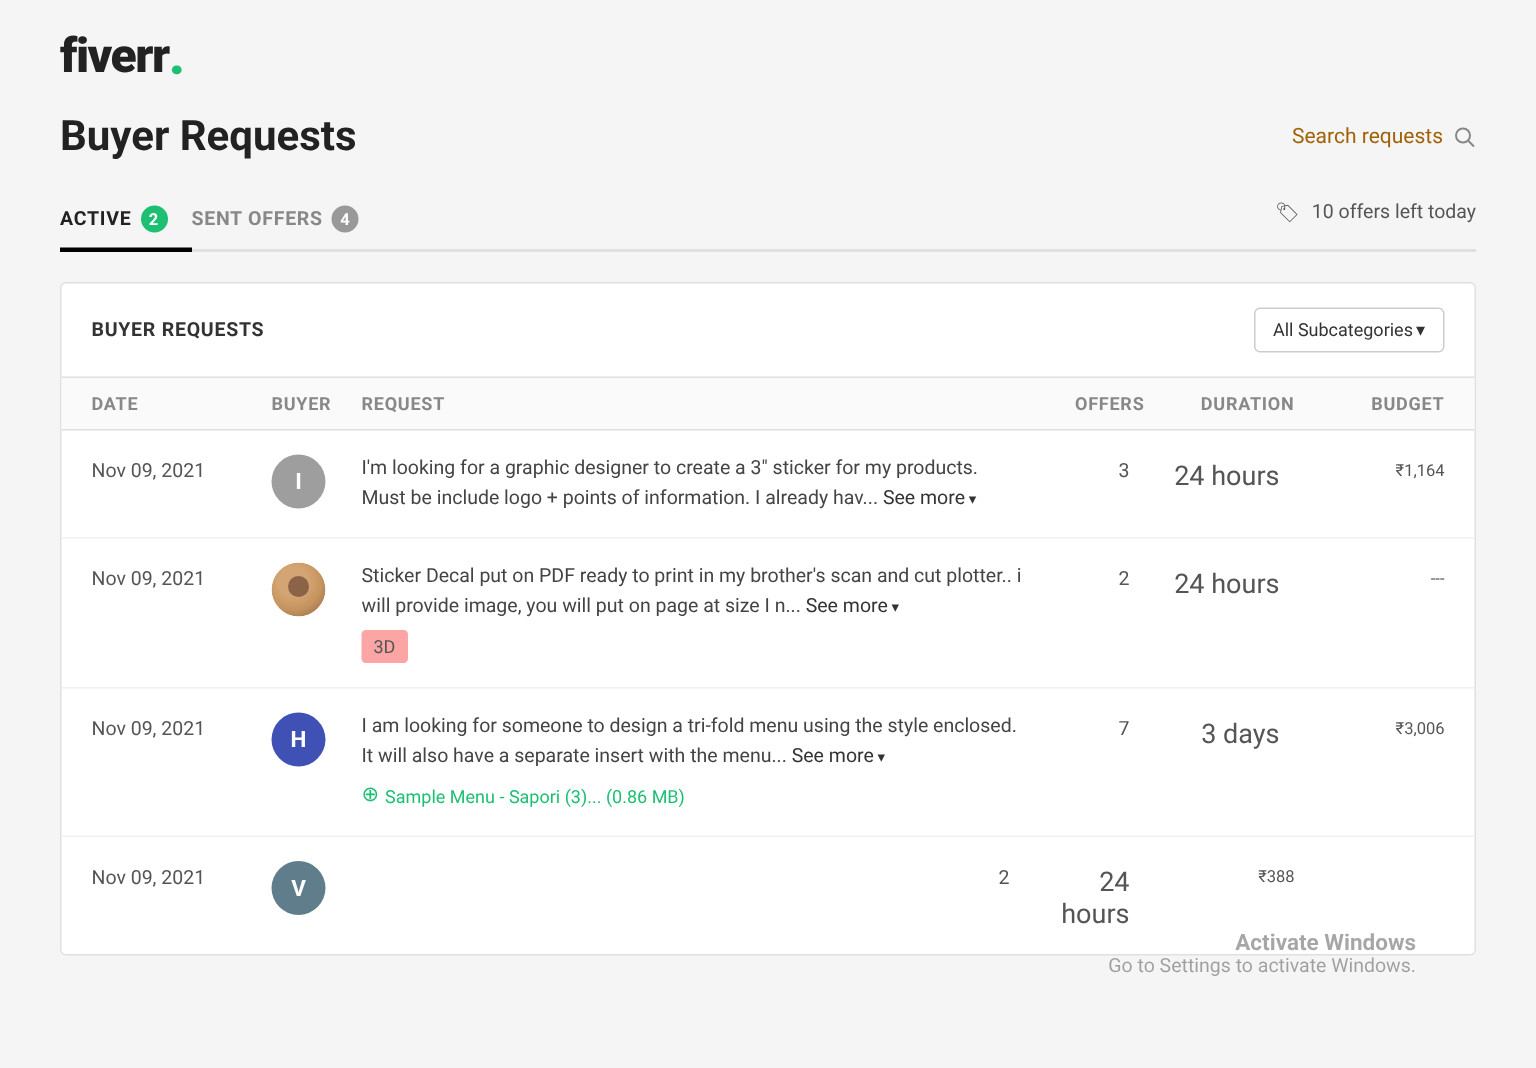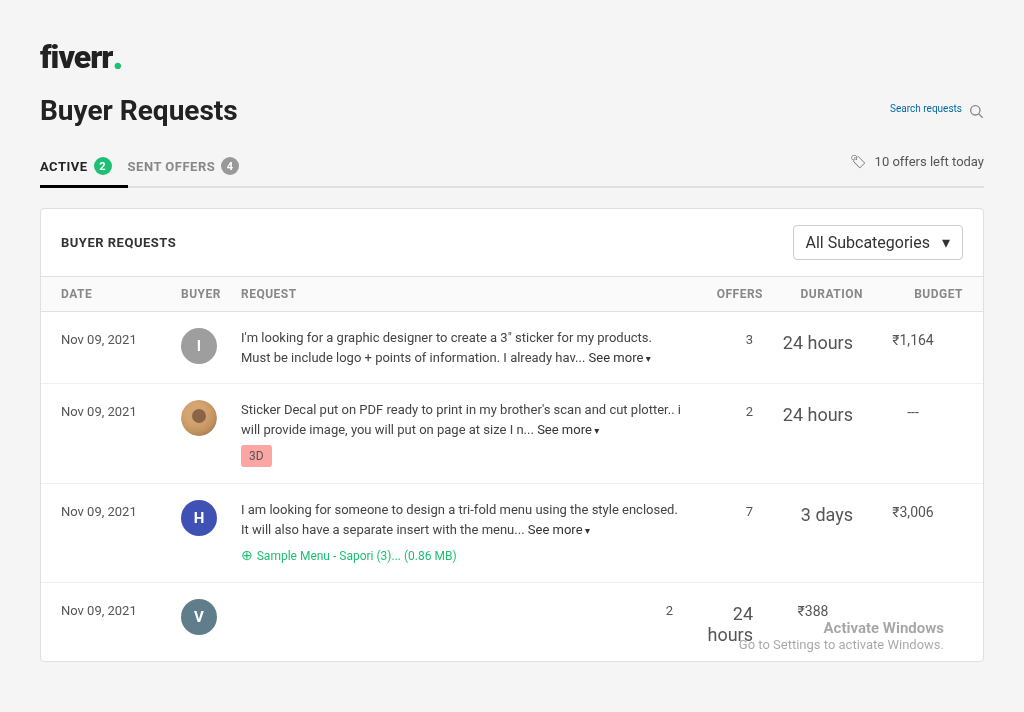--- a/index.html
+++ b/index.html
@@ -5,21 +5,21 @@
     * { box-sizing: border-box; margin: 0; padding: 0; }
     body {
       font-family: -apple-system, BlinkMacSystemFont, 'Segoe UI', Roboto, sans-serif;
       background: #f5f5f5;
       color: #333;
       font-size: 14px;
     }
     .page-wrapper {
       max-width: 1024px;
       margin: 0 auto;
-      padding: 38px 40px;
+      padding: 18px 40px;
       background: #f5f5f5;
       min-height: 712px;
     }
     
     .logo {
       display: flex;
       align-items: center;
       margin-bottom: 18px;
     }
     .logo-text {
@@ -41,24 +41,24 @@
       justify-content: space-between;
       margin-bottom: 20px;
     }
     .page-title {
       font-size: 28px;
       font-weight: 700;
       color: #222;
     }
     .search-box {
       display: flex;
-      align-items: flex-start;
+      align-items: flex-end;
       gap: 6px;
-      color: #0369a1;
-      font-size: 10px;
+      color: #a16207;
+      font-size: 14px;
       cursor: pointer;
     }
     .search-icon-svg {
       width: 16px;
       height: 16px;
       stroke: #888;
       fill: none;
       stroke-width: 2;
     }
     
@@ -131,26 +131,26 @@
     .card-title {
       font-size: 13px;
       font-weight: 700;
       letter-spacing: 0.5px;
       color: #333;
       text-transform: uppercase;
     }
     .subcategory-dropdown {
       display: flex;
       align-items: center;
-      gap: 12px;
+      gap: 2px;
       background: #fff;
       border: 1px solid #ccc;
       border-radius: 4px;
       padding: 7px 12px;
-      font-size: 16px;
+      font-size: 12px;
       color: #333;
       cursor: pointer;
     }
     
     .table-header {
       display: grid;
       grid-template-columns: 120px 60px 1fr 80px 100px 100px;
       padding: 10px 20px;
       border-bottom: 1px solid #e0e0e0;
       background: #fafafa;
@@ -242,23 +242,23 @@
       padding-top: 4px;
     }
     .duration-cell {
       font-size: 18px;
       color: #555;
       text-align: right;
       padding-right: 10px;
       padding-top: 4px;
     }
     .budget-cell {
-      font-size: 14px;
-      color: #555;
-      text-align: center;
+      font-size: 11px;
+      color: #555;
+      text-align: right;
       padding-top: 4px;
     }
     
     .activation-overlay {
       position: fixed;
       bottom: 60px;
       right: 80px;
       text-align: right;
       color: rgba(0,0,0,0.35);
       font-size: 13px;

